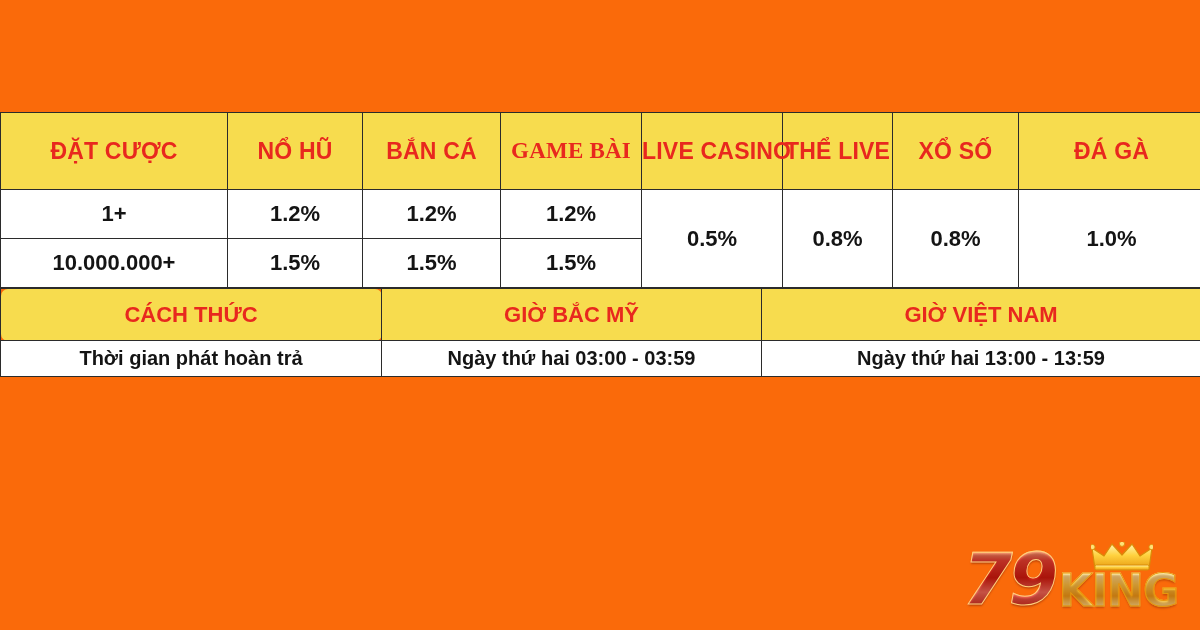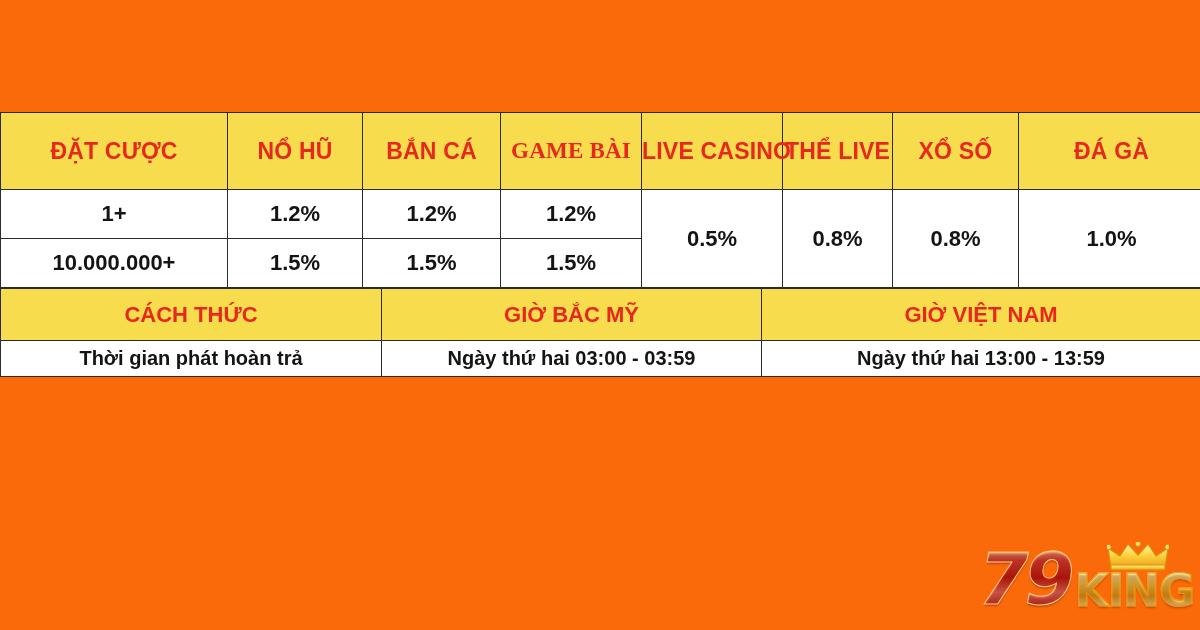--- a/index.html
+++ b/index.html
@@ -98,28 +98,28 @@
   }
 
   .schedule-table tbody td {
     background: #ffffff;
     color: #141414;
     height: 36px;
     font-size: 20px;
     white-space: nowrap;
   }
 
-  .s1 { width: 381px; }
+  .s1 { width: 381px; border-radius: 7px; }
   .s2 { width: 380px; }
   .s3 { width: 439px; }
 
   
   .logo {
     position: absolute;
-    right: 6px;
+    right: 22px;
     bottom: 18px;
     height: 86px;
     display: flex;
     align-items: flex-end;
     gap: 2px;
   }
 
   .logo-79 {
     font-family: "DejaVu Sans", sans-serif;
     font-size: 72px;

